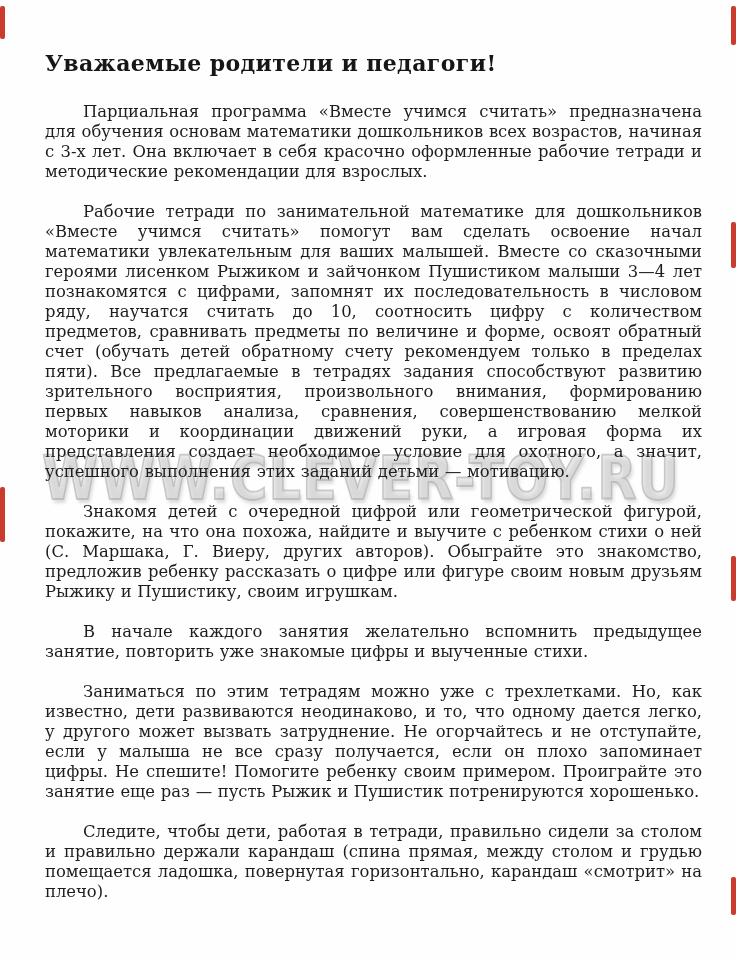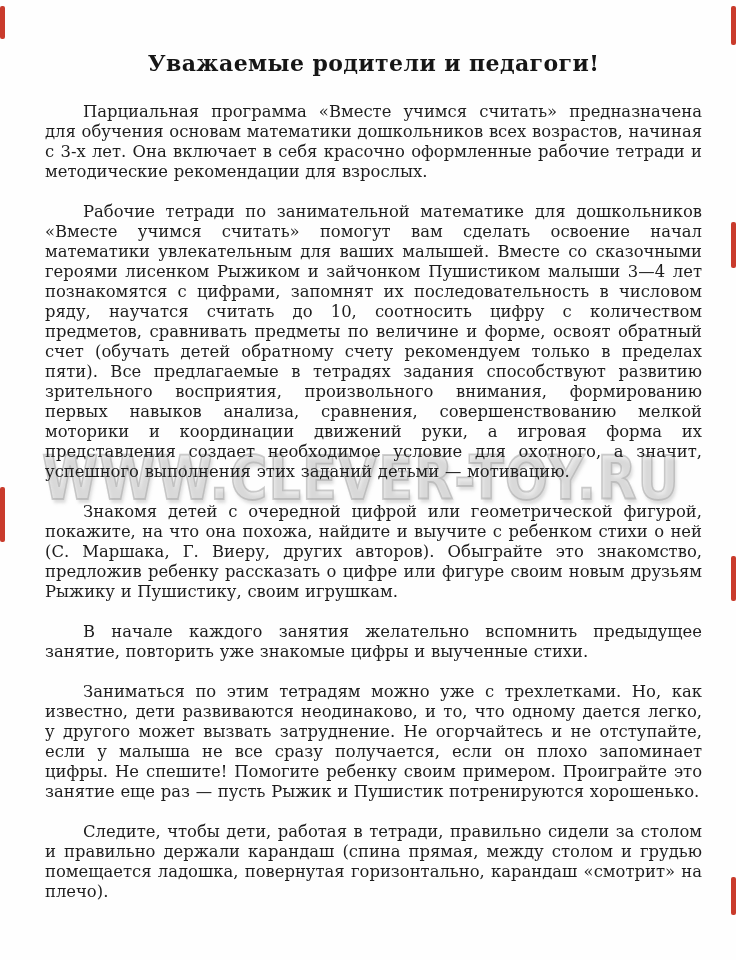--- a/index.html
+++ b/index.html
@@ -13,21 +13,20 @@
     color: #1d1d1d;
   }
   .content {
     position: relative;
     z-index: 2;
     padding: 50px 34px 0 45px;
   }
   .title {
     font-size: 22px;
     font-weight: bold;
-    text-align: center;
     margin: 0 0 26px 0;
     letter-spacing: 0.4px;
     color: #161616;
   }
   .body-text p {
     margin: 0 0 20px 0;
     font-size: 16.4px;
     line-height: 20px;
     text-align: justify;
     text-indent: 38px;

